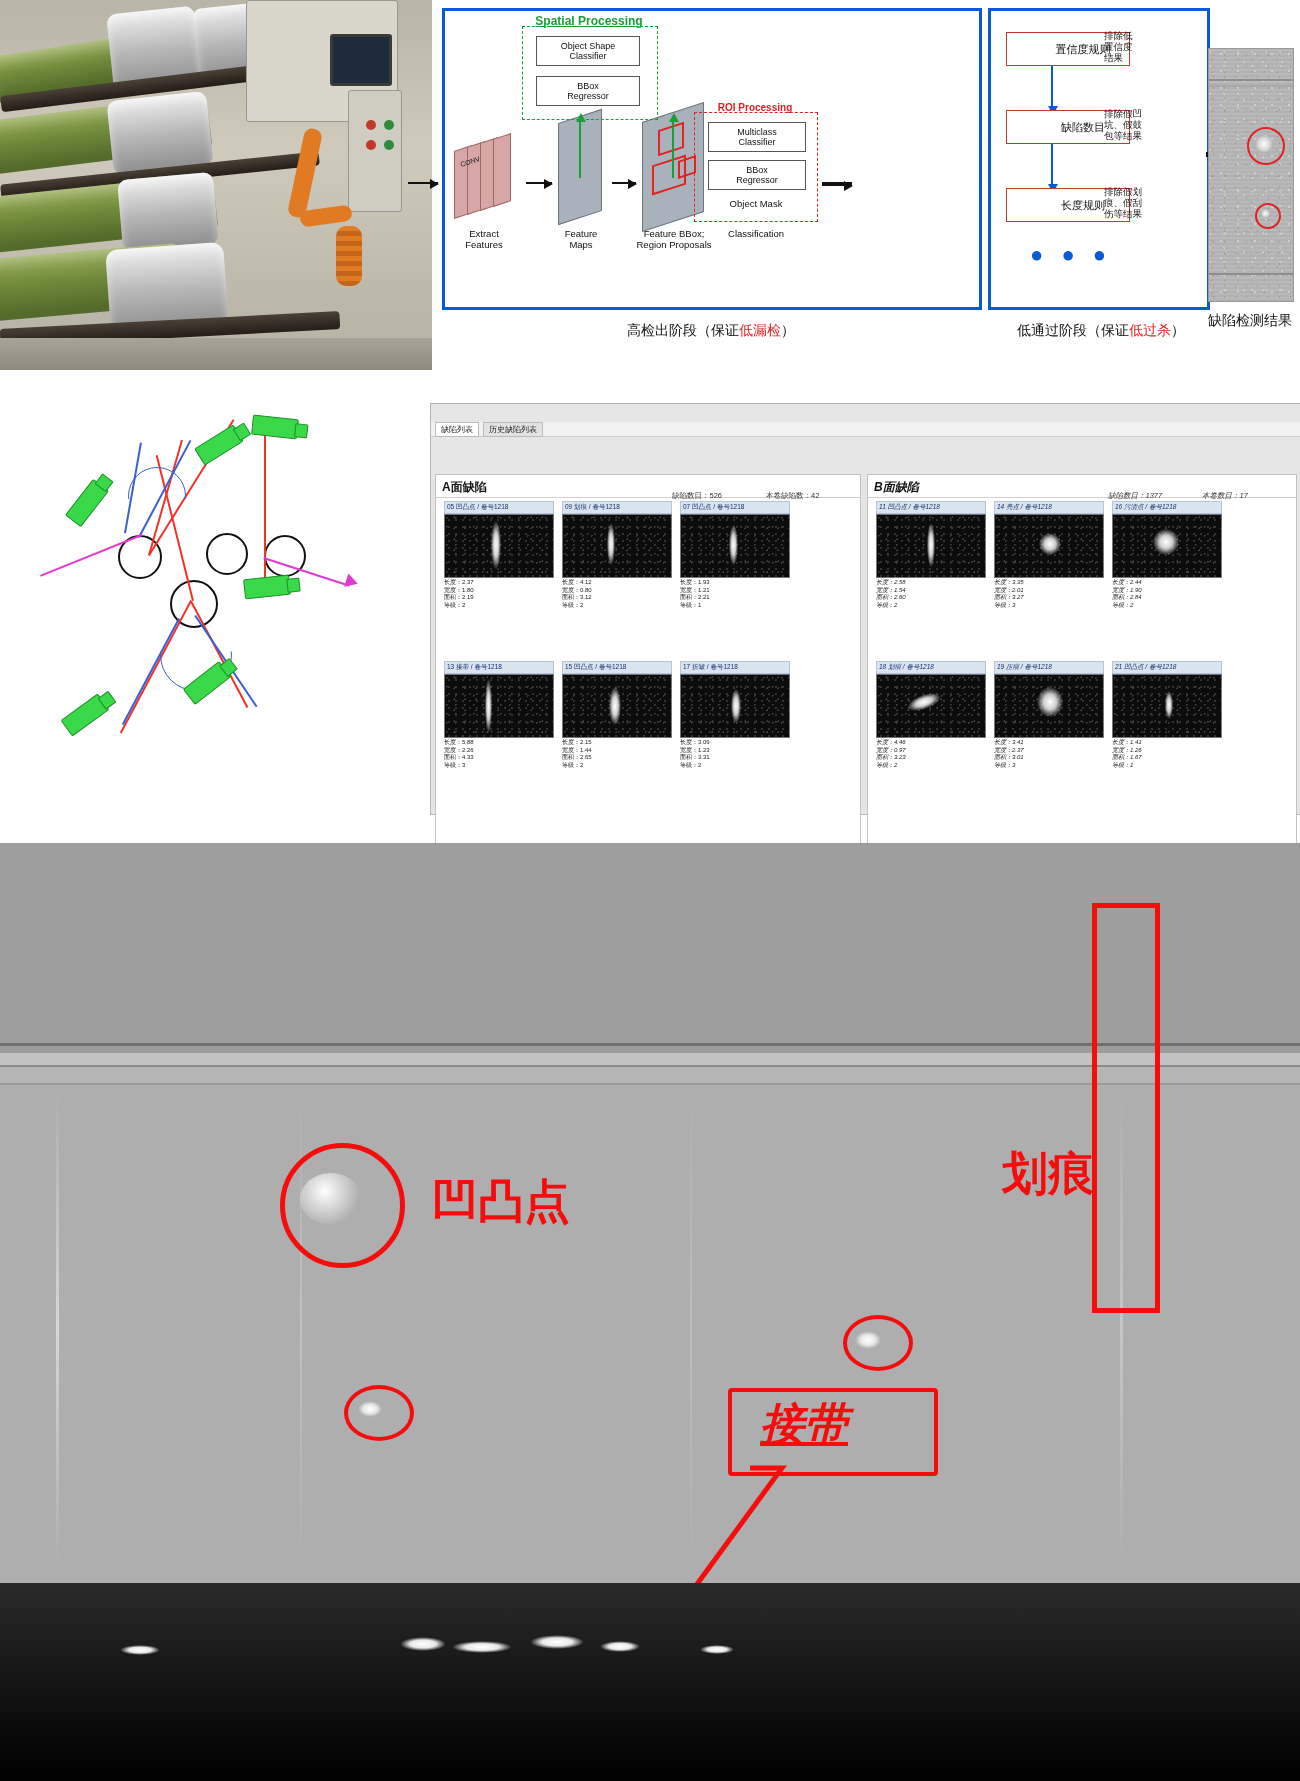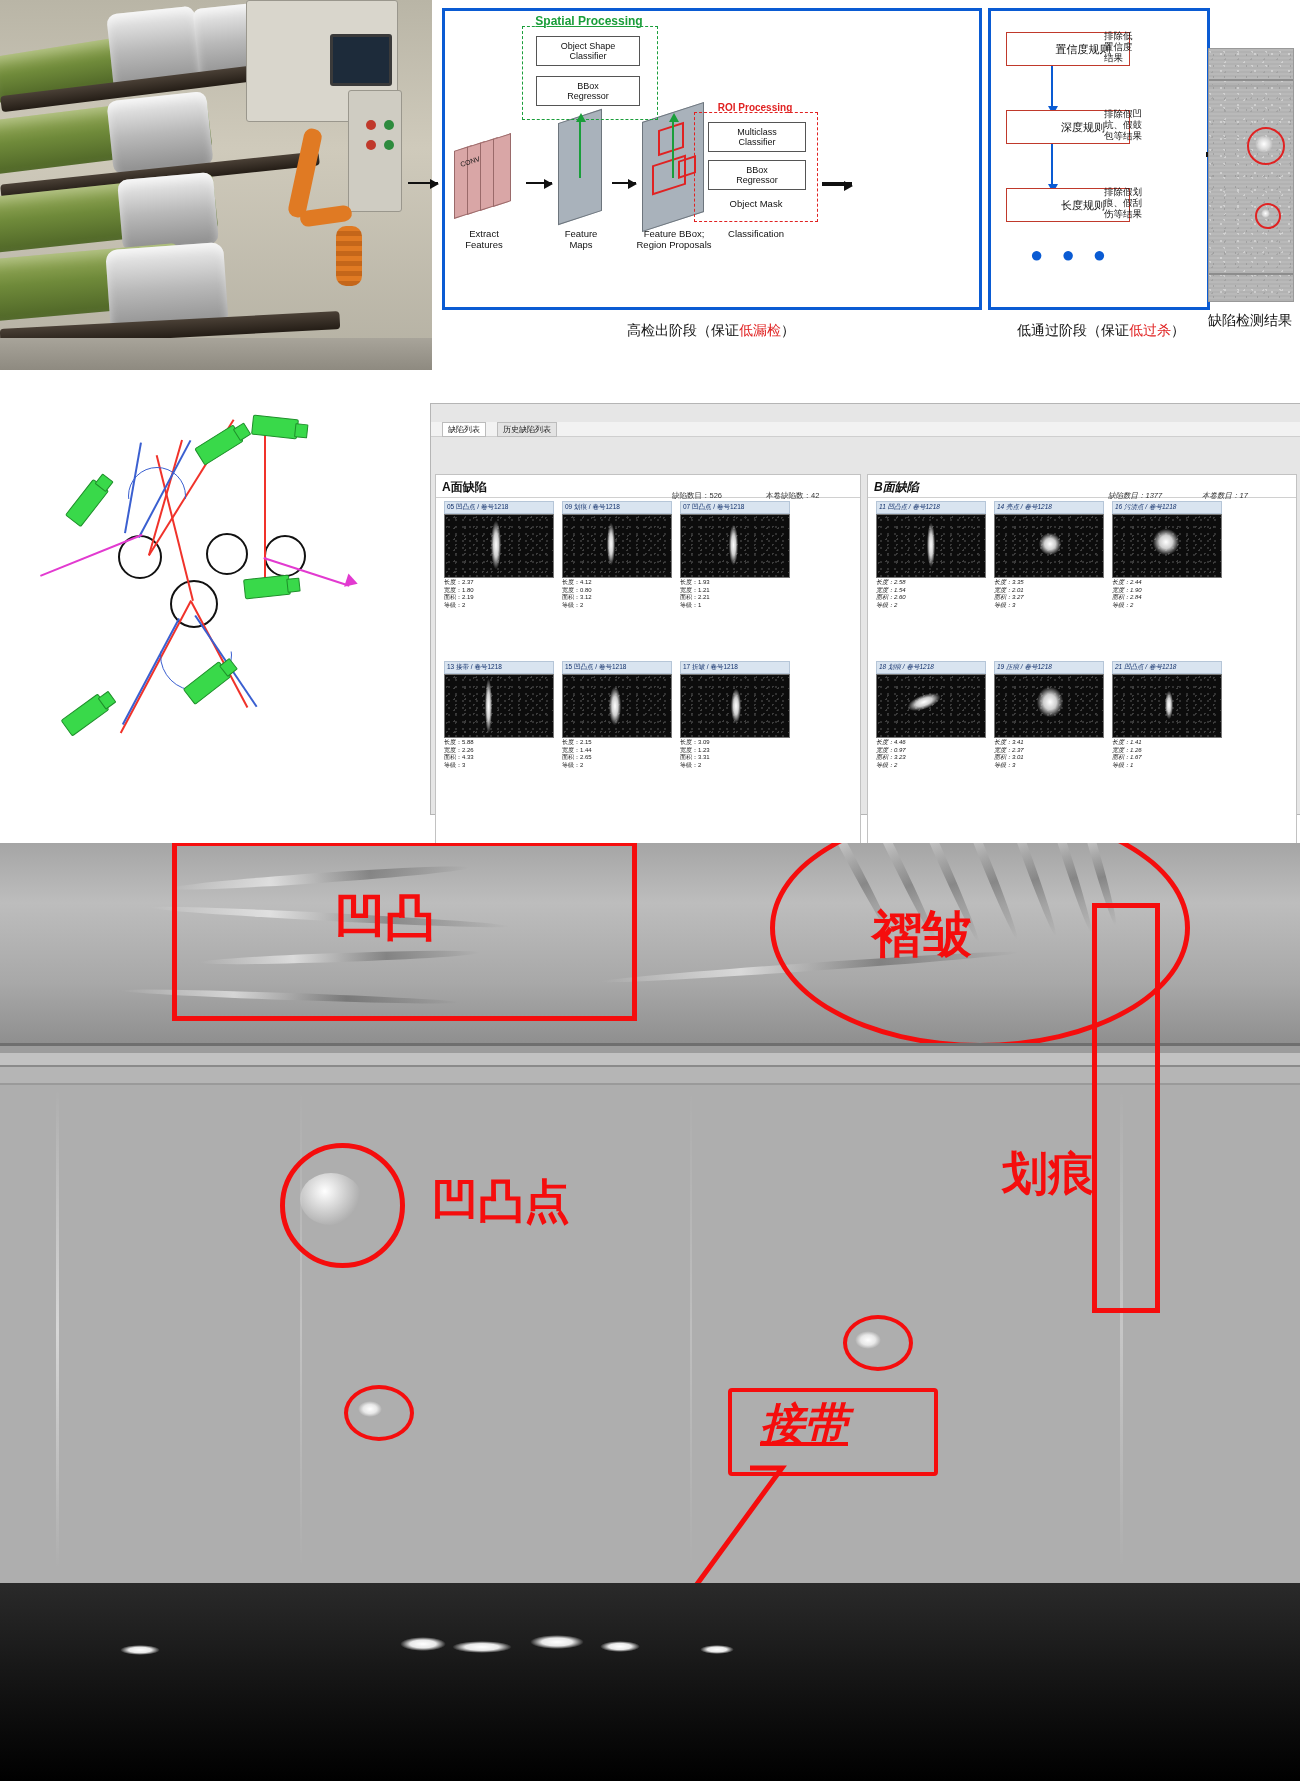--- a/index.html
+++ b/index.html
@@ -73,21 +73,21 @@
   .sensor{position:absolute;width:44px;height:18px;background:#39d94a;border:1.5px solid #1e8f2a;border-radius:2px;transform-origin:50% 50%;}
   .sensor::after{content:"";position:absolute;right:-11px;top:3px;width:11px;height:12px;background:#39d94a;border:1.5px solid #1e8f2a;border-radius:1px;}
   .arrowhead-mag{position:absolute;width:0;height:0;border-left:12px solid #e23ad0;border-top:7px solid transparent;border-bottom:7px solid transparent;}
 
   
   #defect-ui{position:absolute;left:430px;top:8px;width:870px;height:410px;background:#e6e6e6;border:1px solid #b5b5b5;}
   #ui-tabs{position:absolute;left:0;top:0;height:18px;width:100%;background:#ededed;border-bottom:1px solid #c9c9c9;display:flex;align-items:flex-end;}
   .ui-tab{height:15px;margin-right:1px;padding:0 5px;font-size:8px;color:#222;background:#dcdcdc;border:1px solid #b9b9b9;border-bottom:none;display:flex;align-items:center;white-space:nowrap;}
   .ui-tab.active{background:#fff;font-weight:bold;}
   #ui-sub{position:absolute;left:0;top:18px;height:14px;width:100%;background:#f2f2f2;border-bottom:1px solid #cfcfcf;display:flex;align-items:center;}
-  .ui-subtab{font-size:8px;color:#222;margin-left:11px;padding:1px 5px;background:#e3e3e3;border:1px solid #bcbcbc;}
+  .ui-subtab{font-size:8px;color:#222;margin-left:4px;padding:1px 5px;background:#e3e3e3;border:1px solid #bcbcbc;}
   .ui-subtab.active{background:#fff;}
   .panel{position:absolute;top:34px;height:372px;background:#fff;border:1px solid #c2c2c2;margin-top:36px;}
   .panel-head{position:absolute;left:0;top:0;right:0;height:22px;border-bottom:1px solid #d0d0d0;background:#fff;}
   .panel-title{position:absolute;left:6px;top:4px;font-size:12px;font-weight:bold;color:#111;}
   .panel-meta{position:absolute;top:16px;font-size:7.5px;color:#333;}
   .cell{position:absolute;width:110px;}
   .cell-head{height:11px;background:#d9e4f0;border:1px solid #b6c6d8;font-size:6.5px;color:#12306b;display:flex;align-items:center;padding-left:2px;overflow:hidden;white-space:nowrap;}
   .cell-img{height:62px;border:1px solid #777;background:#0c0c0c;position:relative;overflow:hidden;}
   .spk{position:absolute;background:radial-gradient(ellipse at center,#fff 0%,#cfcfcf 35%,rgba(50,50,50,0) 72%);}
   .grain{position:absolute;inset:0;opacity:.5;background-image:
@@ -197,21 +197,21 @@
     <div class="arrow-r" style="left:386px;top:182px;width:30px;border-top-width:4px;"></div>
 
     <div class="blue-frame" style="left:552px;top:8px;width:216px;height:296px;"></div>
 
     <div class="rbox" style="left:570px;top:32px;width:92px;height:32px;">置信度规则</div>
     <div class="lbl" style="left:668px;top:30px;width:72px;white-space:pre-line;text-align:left;">排除低
 置信度
 结果</div>
     <div class="arrow-d" style="left:615px;top:66px;height:40px;"></div>
 
-    <div class="rbox" style="left:570px;top:110px;width:92px;height:32px;">深度规则</div>
+    <div class="rbox" style="left:570px;top:110px;width:92px;height:32px;">缺陷数目</div>
     <div class="lbl" style="left:668px;top:108px;width:72px;white-space:pre-line;text-align:left;">排除假凹
 坑、假鼓
 包等结果</div>
     <div class="arrow-d" style="left:615px;top:144px;height:40px;"></div>
 
     <div class="rbox" style="left:570px;top:188px;width:92px;height:32px;">长度规则</div>
     <div class="lbl" style="left:668px;top:186px;width:72px;white-space:pre-line;text-align:left;">排除假划
 痕、假刮
 伤等结果</div>
 
@@ -463,41 +463,20 @@
           <div>面积：1.67</div>
           <div>等级：1</div>
         </div>
       </div>
     </div>
   </div>
 </div>
 
 <div id="bottom-img">
 
-  <div id="strip-top">
-    <div class="wrinkle" style="left:170px;top:30px;width:300px;height:10px;transform:rotate(-4deg);"></div>
-    <div class="wrinkle" style="left:150px;top:70px;width:360px;height:8px;transform:rotate(3deg);"></div>
-    <div class="wrinkle" style="left:200px;top:110px;width:280px;height:9px;transform:rotate(-2deg);"></div>
-    <div class="wrinkle" style="left:120px;top:150px;width:340px;height:7px;transform:rotate(2deg);"></div>
-    <div class="wrinkle" style="left:600px;top:120px;width:420px;height:8px;transform:rotate(-4deg);"></div>
-
-    <div class="wrinkle" style="left:760px;top:10px;width:180px;height:9px;transform:rotate(62deg);"></div>
-    <div class="wrinkle" style="left:800px;top:10px;width:190px;height:9px;transform:rotate(64deg);"></div>
-    <div class="wrinkle" style="left:845px;top:8px;width:190px;height:9px;transform:rotate(66deg);"></div>
-    <div class="wrinkle" style="left:890px;top:6px;width:185px;height:9px;transform:rotate(68deg);"></div>
-    <div class="wrinkle" style="left:935px;top:4px;width:180px;height:9px;transform:rotate(70deg);"></div>
-    <div class="wrinkle" style="left:980px;top:4px;width:170px;height:9px;transform:rotate(72deg);"></div>
-    <div class="wrinkle" style="left:1020px;top:6px;width:150px;height:9px;transform:rotate(74deg);"></div>
-
-    <div class="annot-rect" style="left:172px;top:-2px;width:455px;height:170px;"></div>
-    <div class="annot-txt" style="left:335px;top:42px;font-size:50px;">凹凸</div>
-
-    <div class="annot-ellipse" style="left:770px;top:-35px;width:410px;height:230px;"></div>
-    <div class="annot-txt" style="left:872px;top:58px;font-size:50px;">褶皱</div>
-  </div>
 
   <div id="strip-mid">
     <div style="position:absolute;left:0;top:0;width:1300px;height:3px;background:#6f6f6f;"></div>
     <div style="position:absolute;left:0;top:22px;width:1300px;height:2px;background:#8a8a8a;"></div>
     <div style="position:absolute;left:0;top:40px;width:1300px;height:2px;background:#9a9a9a;"></div>
     <div class="scratchline" style="left:56px;top:46px;width:3px;height:480px;"></div>
     <div class="scratchline" style="left:300px;top:46px;width:2px;height:480px;opacity:.5;"></div>
     <div class="scratchline" style="left:690px;top:46px;width:2px;height:480px;opacity:.4;"></div>
     <div class="scratchline" style="left:1120px;top:46px;width:3px;height:480px;opacity:.6;"></div>
 

